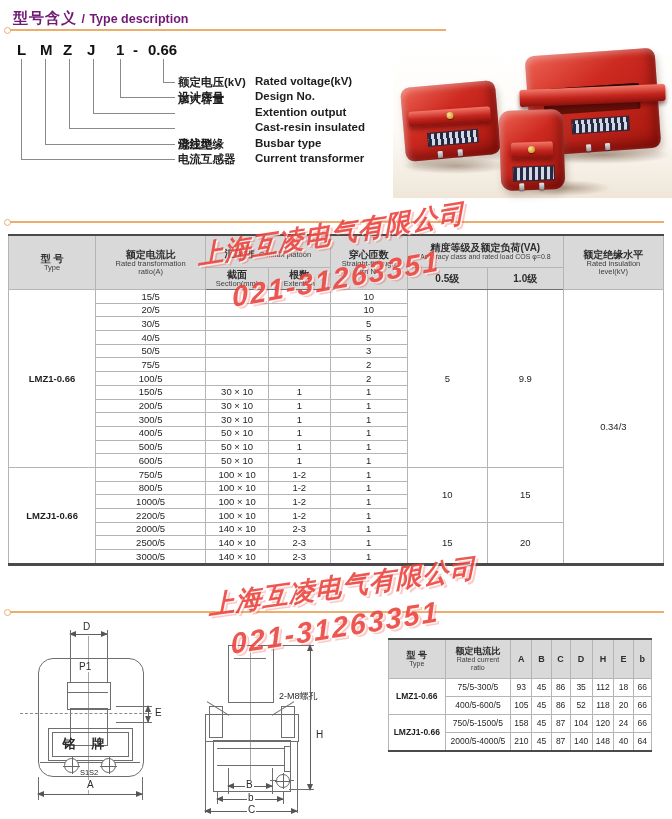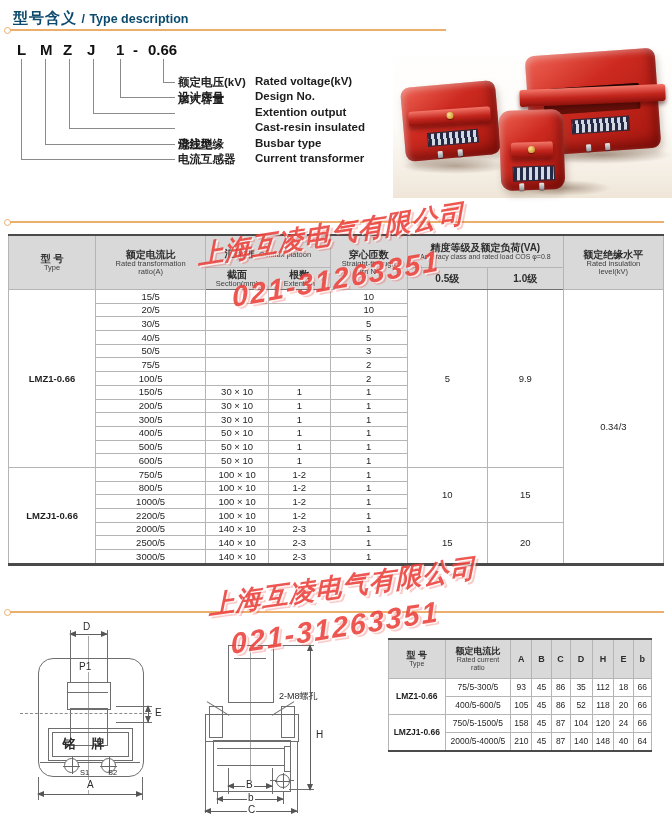--- a/index.html
+++ b/index.html
@@ -1,19 +1,19 @@
 <!DOCTYPE html>
 <html><head>
 <meta charset="utf-8">
 <style>
   html,body{margin:0;padding:0;background:#888;}
   .page{position:relative;width:672px;height:819px;background:#fff;margin:0 auto;
         font-family:"Liberation Sans","DejaVu Sans",sans-serif;overflow:hidden;}
   
-  .sec-title{position:absolute;left:13px;color:#0c4a6e;font-weight:bold;white-space:nowrap;}
+  .sec-title{position:absolute;left:13px;color:#701a75;font-weight:bold;white-space:nowrap;}
   .sec-title .zh{font-size:15px;letter-spacing:1px;}
   .sec-title .en{font-size:12.5px;}
   .orange-line{position:absolute;height:2px;background:#ecae6d;}
   .ring{position:absolute;width:5px;height:5px;border:1.5px solid #ecae6d;border-radius:50%;background:#fff;}
   
   .mchar{position:absolute;top:41px;font-weight:bold;font-size:15px;color:#111;}
   .conn{position:absolute;top:59px;border-left:1px solid #8a8a8a;border-bottom:1px solid #8a8a8a;}
   .des-zh{position:absolute;left:178px;font-size:11.5px;color:#1d1d1d;font-weight:bold;white-space:nowrap;}
   .des-en{position:absolute;left:255px;font-size:11.5px;color:#1d1d1d;font-weight:bold;white-space:nowrap;}
   
@@ -375,21 +375,21 @@
     <div class="ln lnh" style="left:98px;top:100px;width:36px;"></div>
     <div class="dimv" style="left:130px;top:84px;height:16px;"></div>
     <div class="dlabel" style="left:136px;top:86px;">E</div>
     <div class="box" style="left:30px;top:106px;width:83px;height:31px;"></div>
     <div class="box" style="left:34px;top:110px;width:75px;height:23px;"></div>
     <div class="dlabel" style="left:36px;top:115px;width:73px;text-align:center;letter-spacing:16px;font-size:13px;font-weight:bold;background:none;">铭牌</div>
     <div class="ln lnh" style="left:22px;top:140px;width:100px;"></div>
     <div class="termc" style="left:46px;top:136px;width:13px;height:13px;"></div>
     <div class="termc" style="left:83px;top:136px;width:13px;height:13px;"></div>
     <div class="dlabel dsmall" style="left:61px;top:147px;background:none;">S1</div>
-    <div class="dlabel dsmall" style="left:89px;top:147px;background:none;text-align:center;">S2</div>
+    <div class="dlabel dsmall" style="left:70px;top:147px;background:none;text-align:center;">S2</div>
     <div class="ln lnv" style="left:20px;top:155px;height:23px;"></div>
     <div class="ln lnv" style="left:124px;top:155px;height:23px;"></div>
     <div class="dimh" style="left:20px;top:172px;width:104px;"></div>
     <div class="dlabel" style="left:68px;top:158px;">A</div>
   </div>
 
   <div class="draw" style="left:196px;top:618px;width:150px;height:201px;">
     <div class="ln lnv lnc" style="left:54px;top:30px;height:140px;"></div>
     <div class="box" style="left:32px;top:27px;width:44px;height:56px;"></div>
     <div class="ln lnh" style="left:38px;top:40px;width:32px;"></div>

